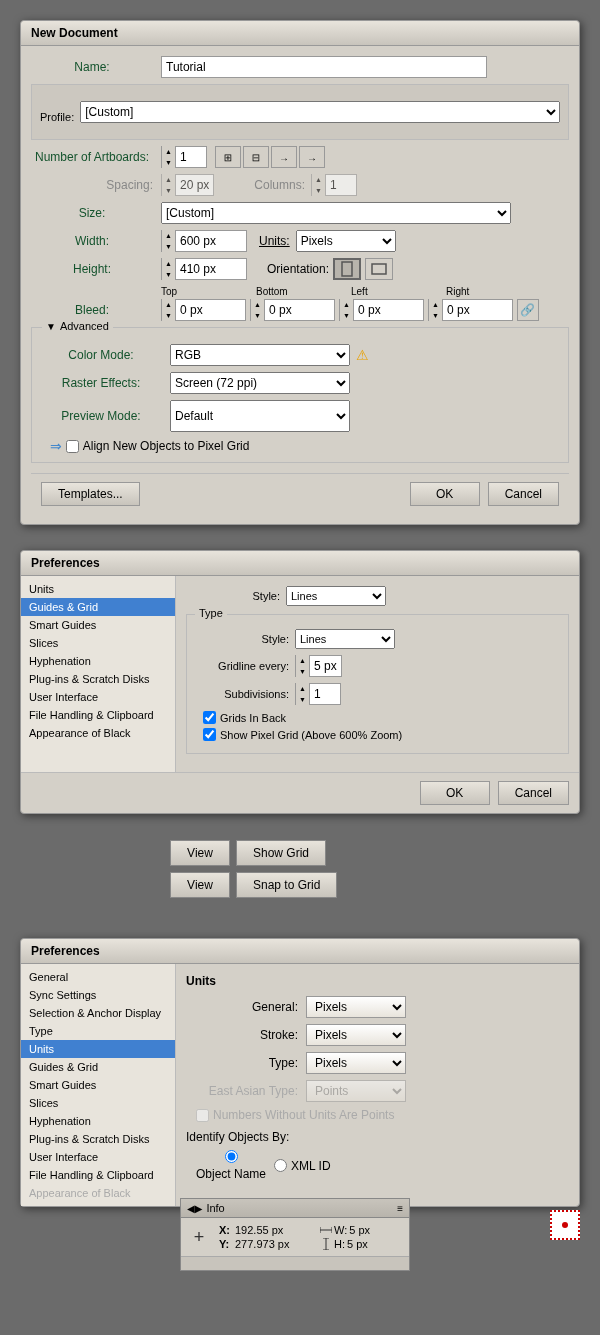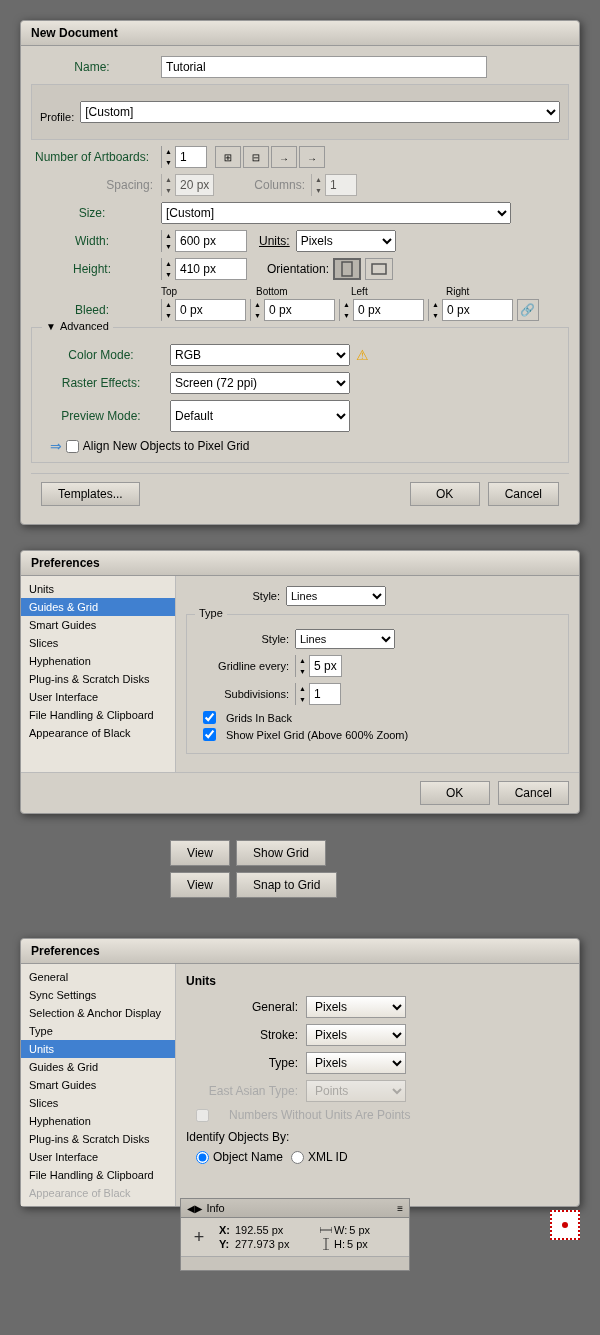--- a/index.html
+++ b/index.html
@@ -250,21 +250,21 @@
       width: 18px;
       height: 18px;
       background: #fff;
       border: 1px solid #999;
       margin-left: 4px;
       cursor: pointer;
     }
     .checkbox-label {
       display: flex;
       align-items: center;
-      gap: 10px;
+      gap: 4px;
       font-size: 11px;
       margin-bottom: 4px;
       margin-left: 8px;
     }
     input[type="checkbox"] { cursor: pointer; }
 
     .prefs-dialog-btns {
       display: flex;
       justify-content: flex-end;
       gap: 8px;
@@ -758,31 +758,31 @@
       </div>
 
       <div class="units-row">
         <span class="units-row-label disabled-text">East Asian Type:</span>
         <select class="units-select" disabled="" style="opacity:0.5;">
           <option>Points</option>
         </select>
       </div>
 
       <div style="margin-left:10px; margin-top:4px; margin-bottom:8px;">
-        <label style="display:flex; align-items:center; gap:20px; color:#aaa; font-size:12px;">
+        <label style="display:flex; align-items:center; gap:4px; color:#aaa; font-size:12px;">
           <input type="checkbox" disabled="" style="">
           <span>Numbers Without Units Are Points</span>
         </label>
       </div>
 
       <div style="font-size:12px; margin-bottom:4px;">
         <span>Identify Objects By:</span>
       </div>
       <div class="radio-row">
-        <label style="display:flex; align-items:center; gap:4px;">
+        <label style="display:flex; align-items:center; gap:4px;flex-direction:column;">
           <input type="radio" name="identify" checked="" style="">
           <span>Object Name</span>
         </label>
         <label style="display:flex; align-items:center; gap:4px;">
           <input type="radio" name="identify" style="">
           <span>XML ID</span>
         </label>
       </div>
     </div>
   </div>

